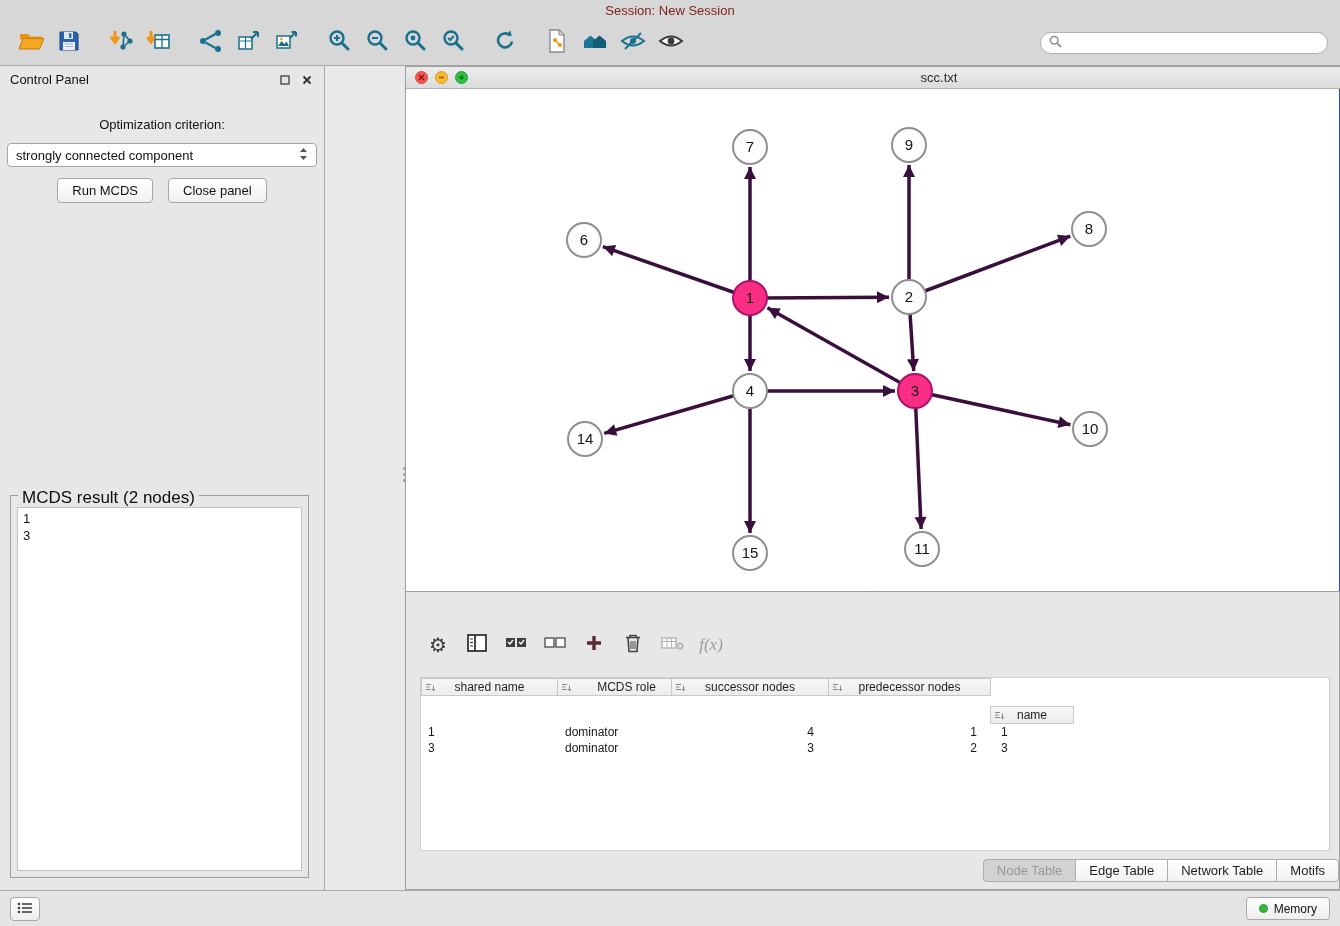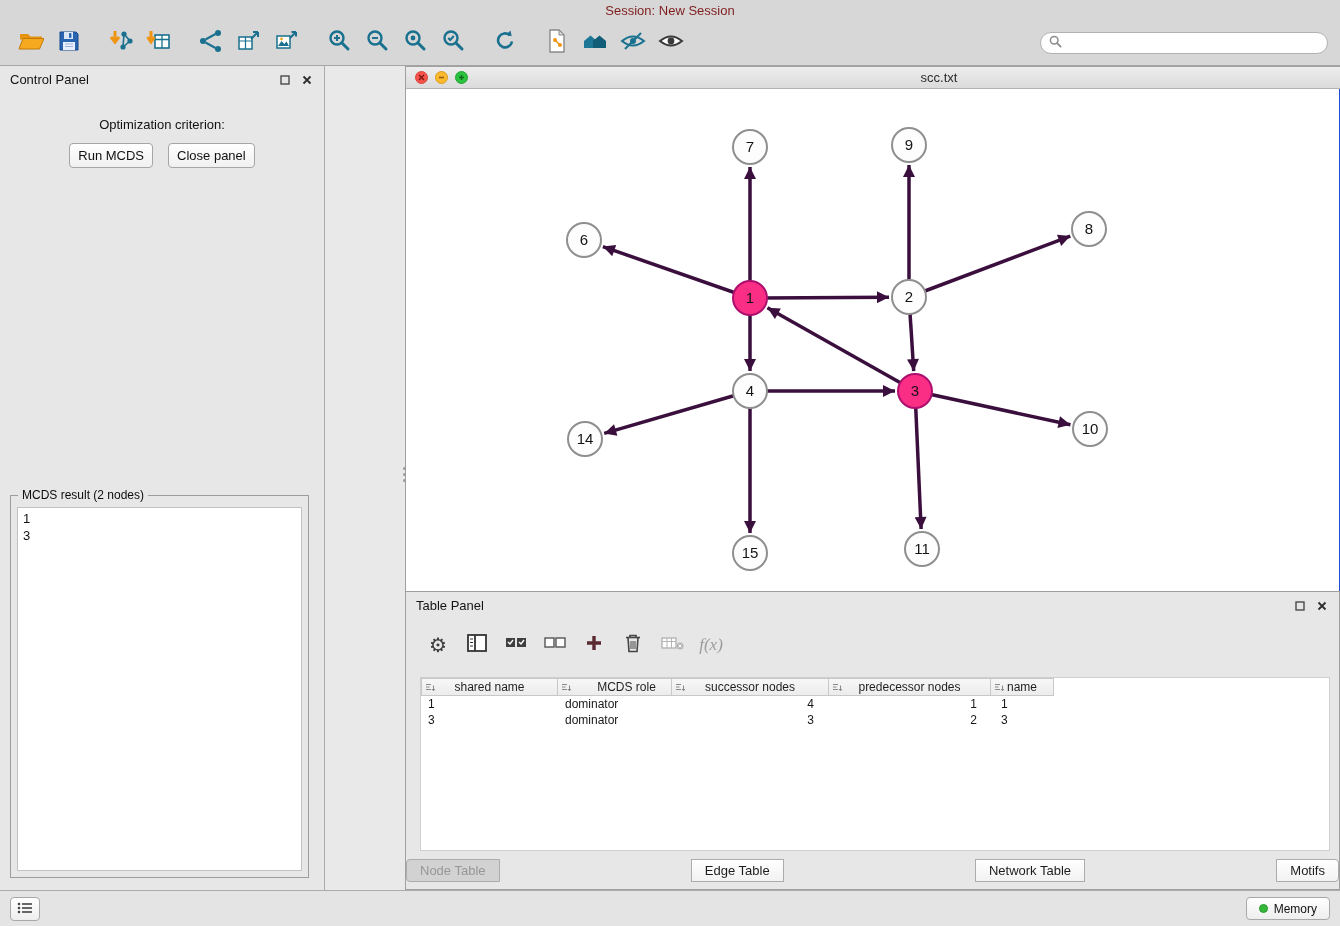--- a/index.html
+++ b/index.html
@@ -21,23 +21,23 @@
   .win-btn{width:15px;height:15px;display:flex;align-items:center;justify-content:center;margin-left:7px}
   .seg-tabs{display:flex;justify-content:center;margin-top:4px}
   .seg-tab{font-size:13px;color:#1d1d1d;background:linear-gradient(#ffffff,#f2f2f2);border:1px solid #acacac;padding:3px 13px;margin-left:-1px;cursor:default;white-space:nowrap}
   .seg-tab:first-child{border-radius:4px 0 0 4px;margin-left:0}
   .seg-tab:last-child{border-radius:0 4px 4px 0}
   .seg-tab.active{background:#d2d2d2;color:#979797}
   .opt-label{text-align:center;margin-top:24px;font-size:13px;color:#111}
   .dropdown{margin:11px auto 0;width:310px;height:24px;background:#fff;border:1px solid #a6a6a6;border-radius:4px;display:flex;align-items:center;padding:0 8px;font-size:13px;color:#111}
   .dropdown .dd-val{flex:1;overflow:hidden;white-space:nowrap}
   .btn-row{display:flex;justify-content:center;gap:15px;margin-top:11px}
-  .mac-btn{font-size:13px;color:#111;padding:4px 8px;background:linear-gradient(#ffffff,#f0f0f0);border:1px solid #a6a6a6;border-radius:4px;font-family:inherit;cursor:default}
+  .mac-btn{font-size:13px;color:#111;padding:4px 14px;background:linear-gradient(#ffffff,#f0f0f0);border:1px solid #a6a6a6;border-radius:4px;font-family:inherit;cursor:default}
   .result-group{position:absolute;left:10px;right:15px;top:429px;bottom:12px;border:1px solid #9d9d9d}
-  .result-legend{position:absolute;top:-8px;left:7px;background:#e7e7e7;padding:0 4px;font-size:12px;color:#0d0d0d}
+  .result-legend{position:absolute;top:-8px;left:7px;background:#e7e7e7;padding:0 4px;font-size:17px;color:#0d0d0d}
   .result-box{position:absolute;left:6px;right:6px;top:11px;bottom:6px;background:#fff;border:1px solid #c2c2c2;font-size:13px;line-height:17px;padding:2px 5px;color:#111;overflow:auto}
 
   
   .net-panel{position:absolute;left:405px;top:66px;width:1068px;height:526px;background:#1d4ed8;border:1px solid #9f9f9f}
   .net-header{position:relative;height:22px;background:linear-gradient(#ededed,#dbdbdb);border-bottom:1px solid #b3b3b3;display:flex;align-items:center;justify-content:center;font-size:13px;color:#2c2c2c}
   .traffic{position:absolute;left:9px;top:4px;display:flex;gap:7px}
   .tl{width:13px;height:13px;border-radius:50%;display:flex;align-items:center;justify-content:center}
   .tl.red{background:#f8544c;border:1px solid #d8443c}
   .tl.yellow{background:#fdb92d;border:1px solid #d99c1c}
   .tl.green{background:#2bc23f;border:1px solid #1fa331}
@@ -54,21 +54,21 @@
   .ticon{width:24px;height:26px;display:flex;align-items:center;justify-content:center}
   .fx{font-family:"Liberation Serif",serif;font-style:italic;font-size:17px;color:#9c9c9c}
   .gear{font-size:20px;color:#3d3d3d;line-height:1}
   .table-area{position:absolute;left:14px;right:9px;top:85px;bottom:38px;background:#fff;border:1px solid #cfcfcf;overflow:hidden}
   .thead{display:flex}
   .th{position:relative;height:18px;background:linear-gradient(#f7f7f7,#ececec);border:1px solid #c8c8c8;margin-left:-1px;display:flex;align-items:center;justify-content:center;font-size:12px;color:#1f1f1f}
   .th:first-child{margin-left:0}
   .th .sorticon{position:absolute;left:3px;top:3px}
   .trow{display:flex;height:16px;font-size:12px;color:#171717;align-items:center}
   .td{overflow:hidden;white-space:nowrap}
-  .tp-tabs{position:absolute;left:0;right:0;bottom:7px;display:flex;justify-content:space-between}
+  .tp-tabs{position:absolute;left:0;right:0;bottom:7px;display:flex;justify-content:flex-end}
 
   
   .statusbar{position:absolute;left:0;right:0;bottom:0;height:36px;background:#e4e4e4;border-top:1px solid #ababab;display:flex;align-items:center;padding:0 10px}
   .sb-btn{width:30px;height:24px;border:1px solid #a8a8a8;border-radius:4px;background:linear-gradient(#ffffff,#eeeeee);display:flex;align-items:center;justify-content:center}
   .memory-btn{margin-left:auto;height:23px;border:1px solid #a8a8a8;border-radius:4px;background:linear-gradient(#ffffff,#eeeeee);display:flex;align-items:center;gap:6px;padding:0 12px;font-size:12px;color:#111}
   .mem-dot{width:9px;height:9px;border-radius:50%;background:#35b73a;border:1px solid #289a2e}
 </style>
 </head>
 <body>
 
@@ -216,20 +216,27 @@
           <rect x="1" y="1" width="8" height="8" fill="none" stroke="#4a4a4a" stroke-width="1.4"></rect>
         </svg>
       </span>
     <span class="win-btn">
         <svg width="10" height="10">
           <path d="M1.5 1.5l7 7M8.5 1.5l-7 7" stroke="#2e2e2e" stroke-width="1.8"></path>
         </svg>
       </span>
   </div>
   <div class="opt-label">Optimization criterion:</div>
+  <div class="dropdown">
+    <span class="dd-val">strongly connected component</span>
+    <span><svg width="9" height="14" viewBox="0 0 9 14">
+          <path d="M4.5 1L8 5H1z" fill="#555"></path>
+          <path d="M4.5 13L1 9h7z" fill="#555"></path>
+        </svg></span>
+  </div>
   <div class="btn-row">
     <button class="mac-btn">Run MCDS</button>
     <button class="mac-btn">Close panel</button>
   </div>
   <div class="result-group">
     <span class="result-legend">MCDS result (2 nodes)</span>
     <div class="result-box" id="result-lines">
         <div>1</div>
         <div>3</div>
       </div>
@@ -332,34 +339,20 @@
     <span class="dotb"></span>
     <span class="dotb"></span>
   </div>
 <div class="h-split">
     <span class="dotb"></span>
     <span class="dotb"></span>
     <span class="dotb"></span>
   </div>
 
 <div class="table-panel">
-  <div class="panel-header">
-    <span>Table Panel</span>
-    <span class="spacer"></span>
-    <span class="win-btn">
-        <svg width="10" height="10">
-          <rect x="1" y="1" width="8" height="8" fill="none" stroke="#4a4a4a" stroke-width="1.4"></rect>
-        </svg>
-      </span>
-    <span class="win-btn">
-        <svg width="10" height="10">
-          <path d="M1.5 1.5l7 7M8.5 1.5l-7 7" stroke="#2e2e2e" stroke-width="1.8"></path>
-        </svg>
-      </span>
-  </div>
   <div class="tp-toolbar">
     <div class="ticon">
         <span class="gear">⚙</span>
       </div>
     <div class="ticon">
         <span><svg width="20" height="18">
             <rect x="1" y="1" width="18" height="16" fill="#fff" stroke="#333" stroke-width="1.8"></rect>
             <line x1="8" y1="1" x2="8" y2="17" stroke="#333" stroke-width="1.8"></line>
             <path d="M3 5h3M3 8.5h3M3 12h3" stroke="#333"></path>
           </svg></span>
@@ -426,21 +419,21 @@
             </svg></span>
           <span>successor nodes</span>
         </div>
         <div class="th" style="width: 163px;">
           <span class="sorticon"><svg width="11" height="11" viewBox="0 0 11 11">
               <path d="M1 2.5h5M1 5h3.5M1 7.5h5" stroke="#8a8a8a" stroke-width="1.2" fill="none"></path>
               <path d="M8.5 3.5v5M7 7l1.5 1.8L10 7" stroke="#8a8a8a" fill="none"></path>
             </svg></span>
           <span>predecessor nodes</span>
         </div>
-        <div class="th" style="width: 64px;">
+        <div class="th" style="width: 84px; margin-top: 28px;">
           <span class="sorticon"><svg width="11" height="11" viewBox="0 0 11 11">
               <path d="M1 2.5h5M1 5h3.5M1 7.5h5" stroke="#8a8a8a" stroke-width="1.2" fill="none"></path>
               <path d="M8.5 3.5v5M7 7l1.5 1.8L10 7" stroke="#8a8a8a" fill="none"></path>
             </svg></span>
           <span>name</span>
         </div>
       </div>
     <div id="table-body">
         <div class="trow">
           <div class="td" style="width: 137px; text-align: left; padding: 0px 0px 0px 7px;">1</div>

